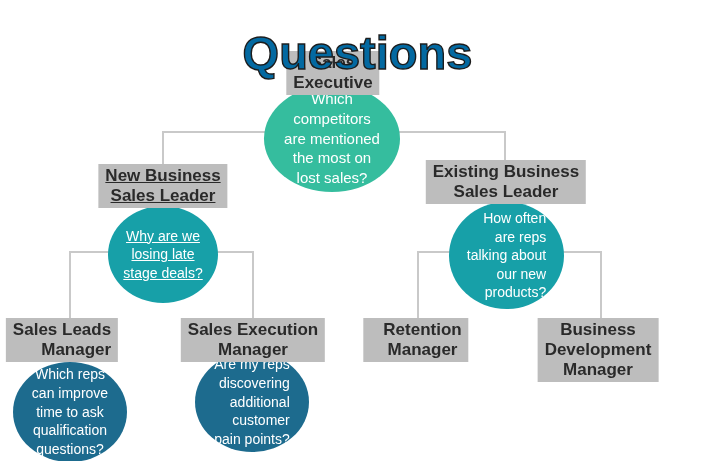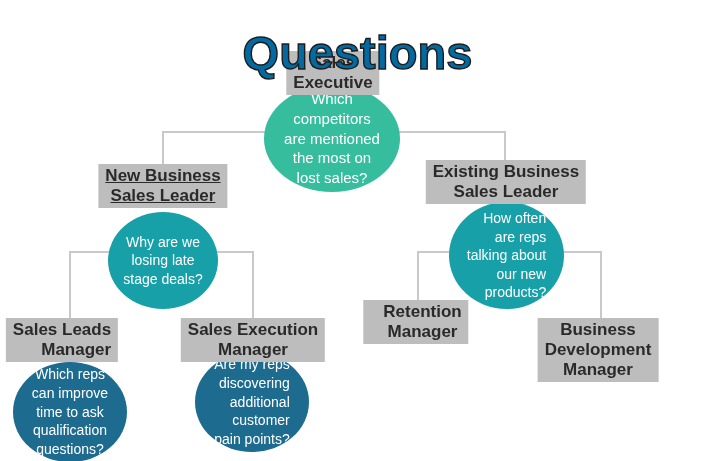--- a/index.html
+++ b/index.html
@@ -80,21 +80,21 @@
   <div class="line" style="left:600px; top:251px; width:2px; height:68px;"></div>
 
   <div class="circle c-l1" style="left:264px; top:85px; width:136px; height:107px;">Which
 competitors
 are mentioned
 the most on
 lost sales?</div>
   <div class="nlabel" style="left:333px; top:51px;">Sales
 Executive</div>
 
-  <div class="circle c-l2" style="left:108px; top:212px; width:110px; height:97px;">Why are we
+  <div class="circle c-l2" style="left:108px; top:206px; width:110px; height:97px;text-decoration:underline;">Why are we
 losing late
 stage deals?</div>
   <div class="nlabel" style="left:163px; top:164px;text-decoration:underline;">New Business
 Sales Leader</div>
 
   <div class="circle c-l2" style="left:449px; top:202px; width:115px; height:107px;text-align:right;">How often
 are reps
 talking about
 our new
 products?</div>
@@ -110,19 +110,19 @@
 Manager</div>
 
   <div class="circle c-l3" style="left:195px; top:344px; width:114px; height:100px;text-align:right;">Are my reps
 discovering
 additional
 customer
 pain points?</div>
   <div class="nlabel" style="left:253px; top:318px;">Sales Execution
 Manager</div>
 
-  <div class="nlabel" style="left:416px; top:300px;padding-left:20px;">Retention
+  <div class="nlabel" style="left:416px; top:318px;padding-left:20px;">Retention
 Manager</div>
 
   <div class="nlabel" style="left:598px; top:318px;">Business Development
 Manager</div>
 
 </div>
 
 </body></html>

